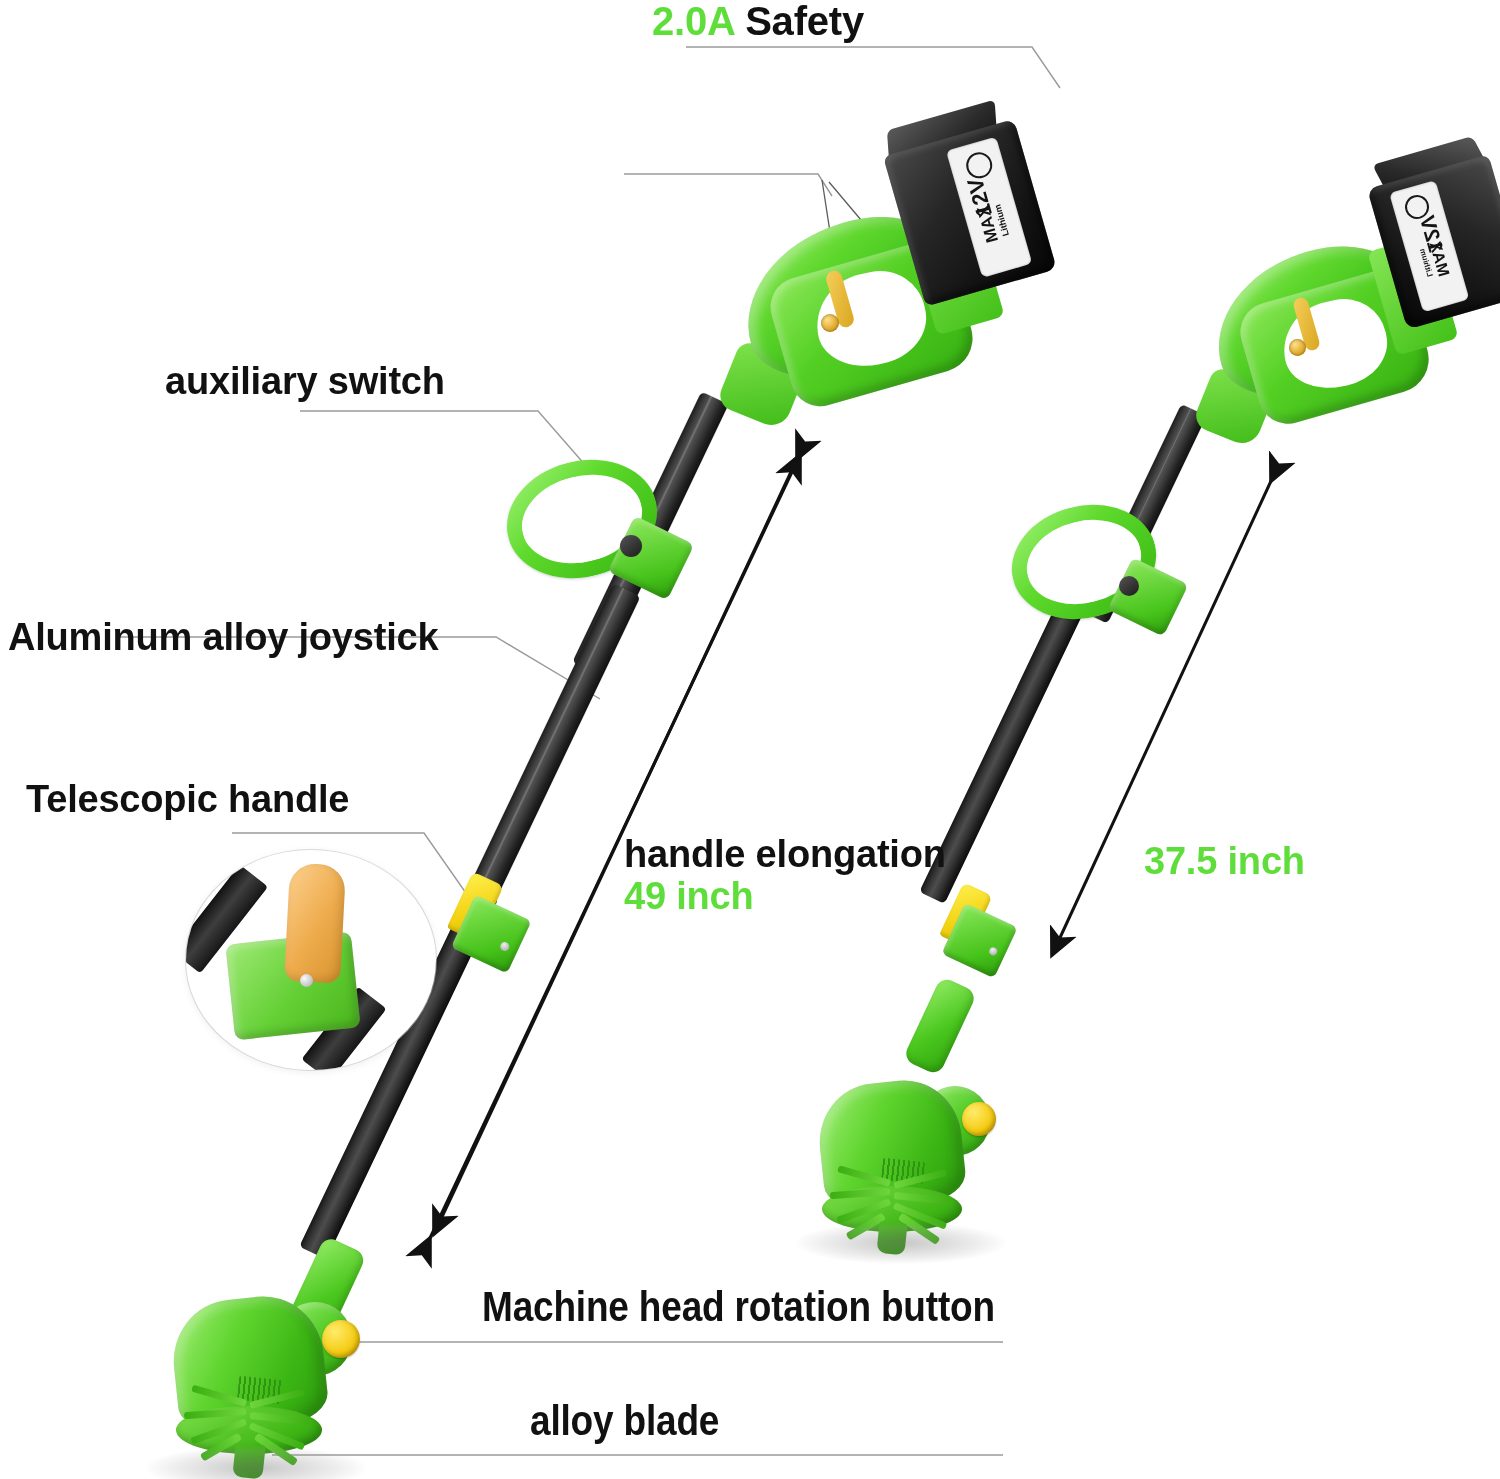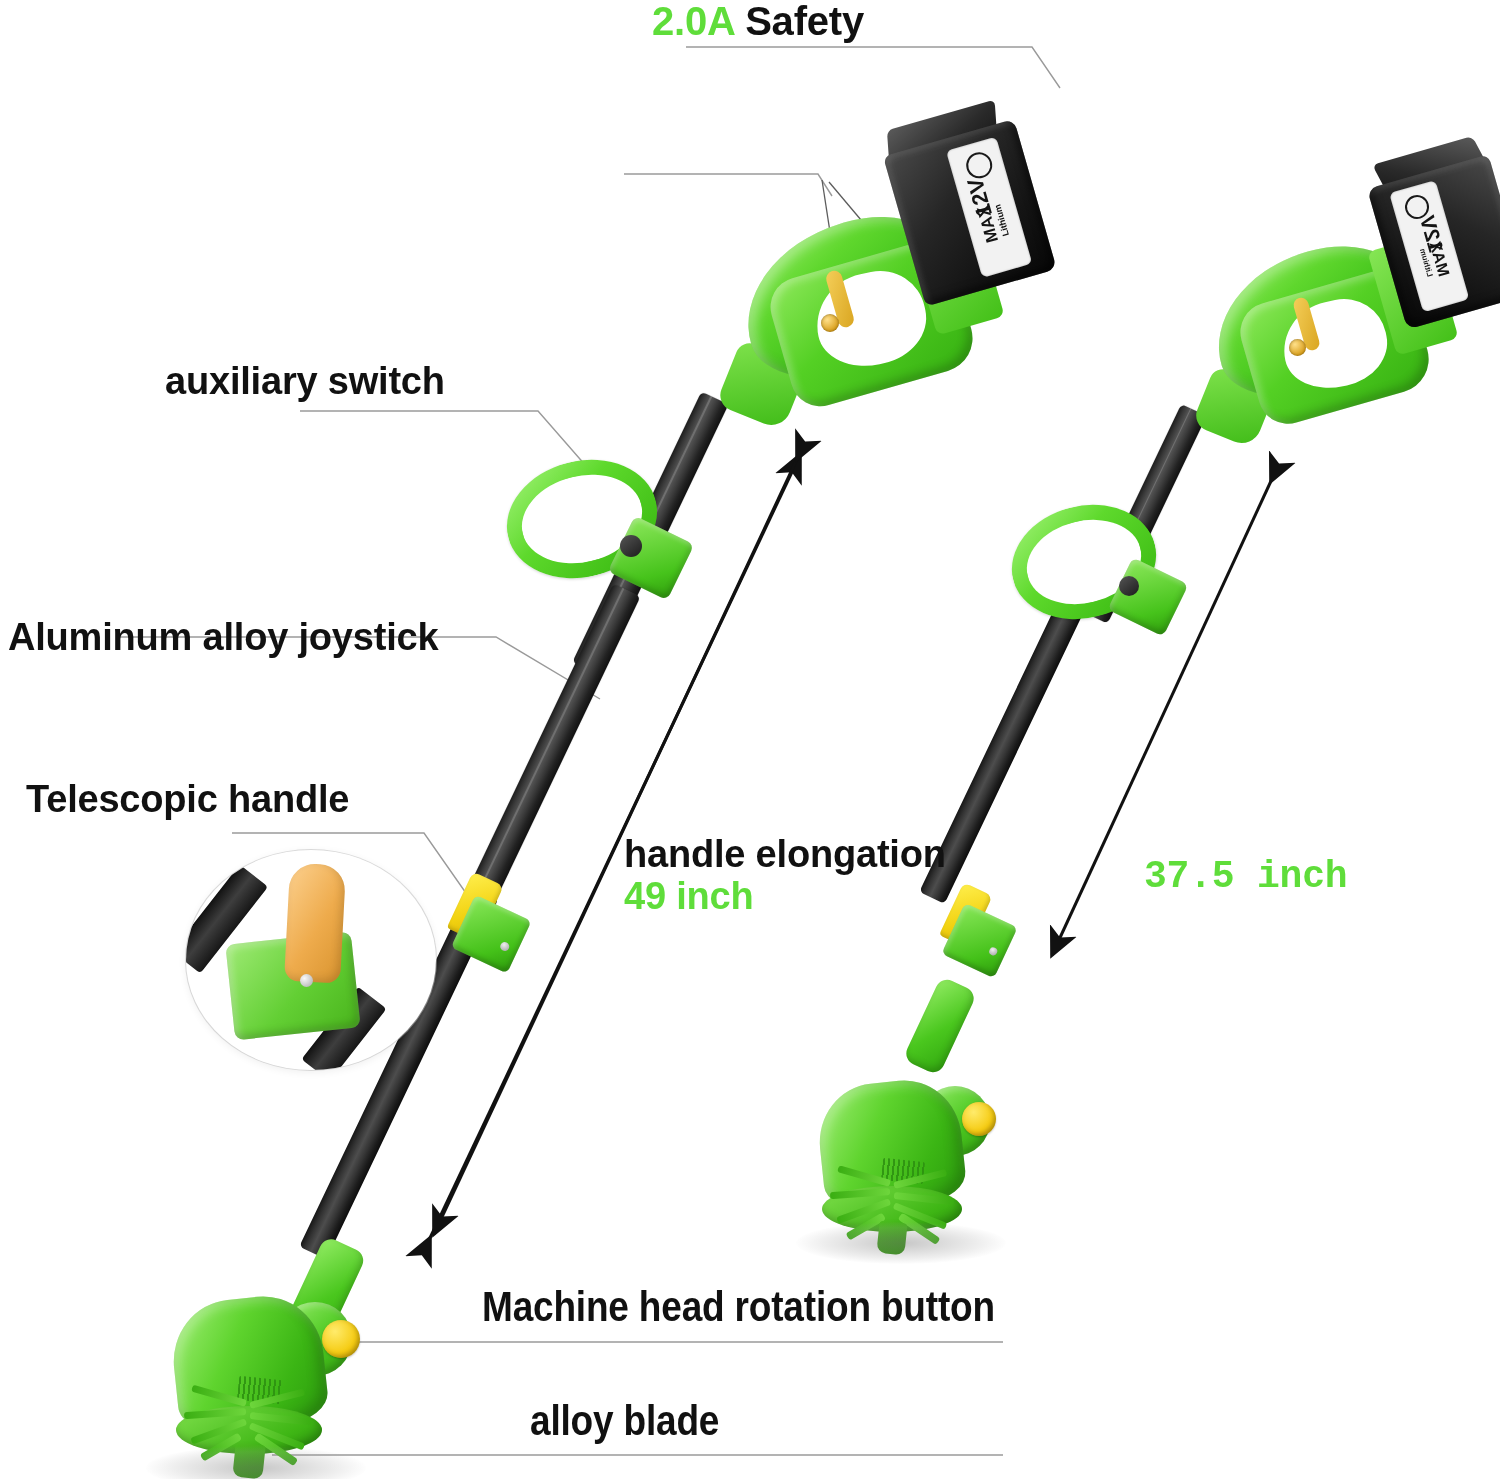--- a/index.html
+++ b/index.html
@@ -468,21 +468,21 @@
   <div class="lbl" style="left:26px;top:780px;font-size:38px;">
     <span>Telescopic handle</span>
   </div>
 
   <div class="lbl" style="left:624px;top:835px;font-size:38px;">
     <div>handle elongation</div>
     <div class="grn" style="margin-top:2px;">49 inch</div>
   </div>
 
   <div class="lbl" style="left:1144px;top:838px;font-size:38px;">
-    <div class="grn" style="margin-top:19px;font-family:Liberation Mono, monospace;">37.5 inch</div>
+    <div class="grn" style="margin-top:4px;">37.5 inch</div>
   </div>
 
   <div class="lbl cond" style="left:482px;top:1284px;font-size:43px;">
     <span>Machine head rotation button</span>
   </div>
 
   <div class="lbl cond" style="left:530px;top:1398px;font-size:43px;">
     <span>alloy blade</span>
   </div>
 

